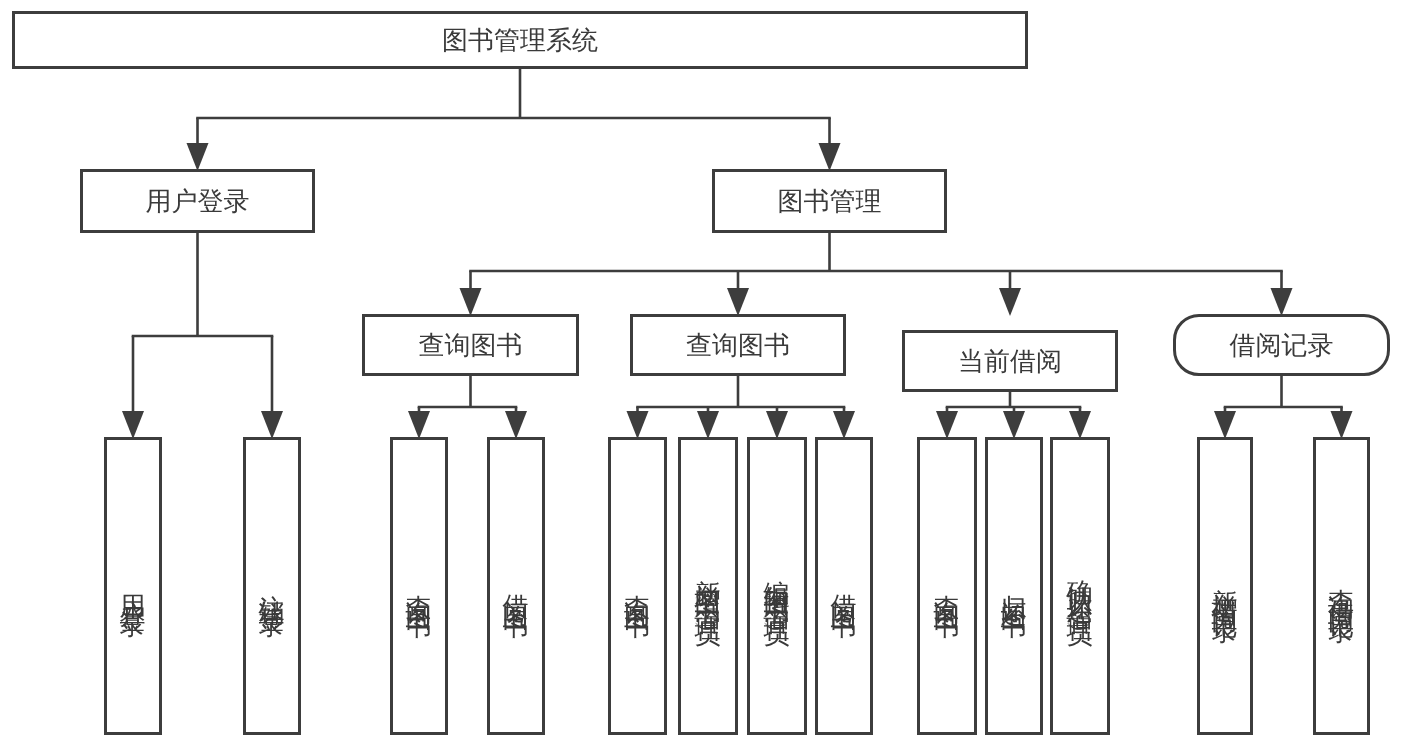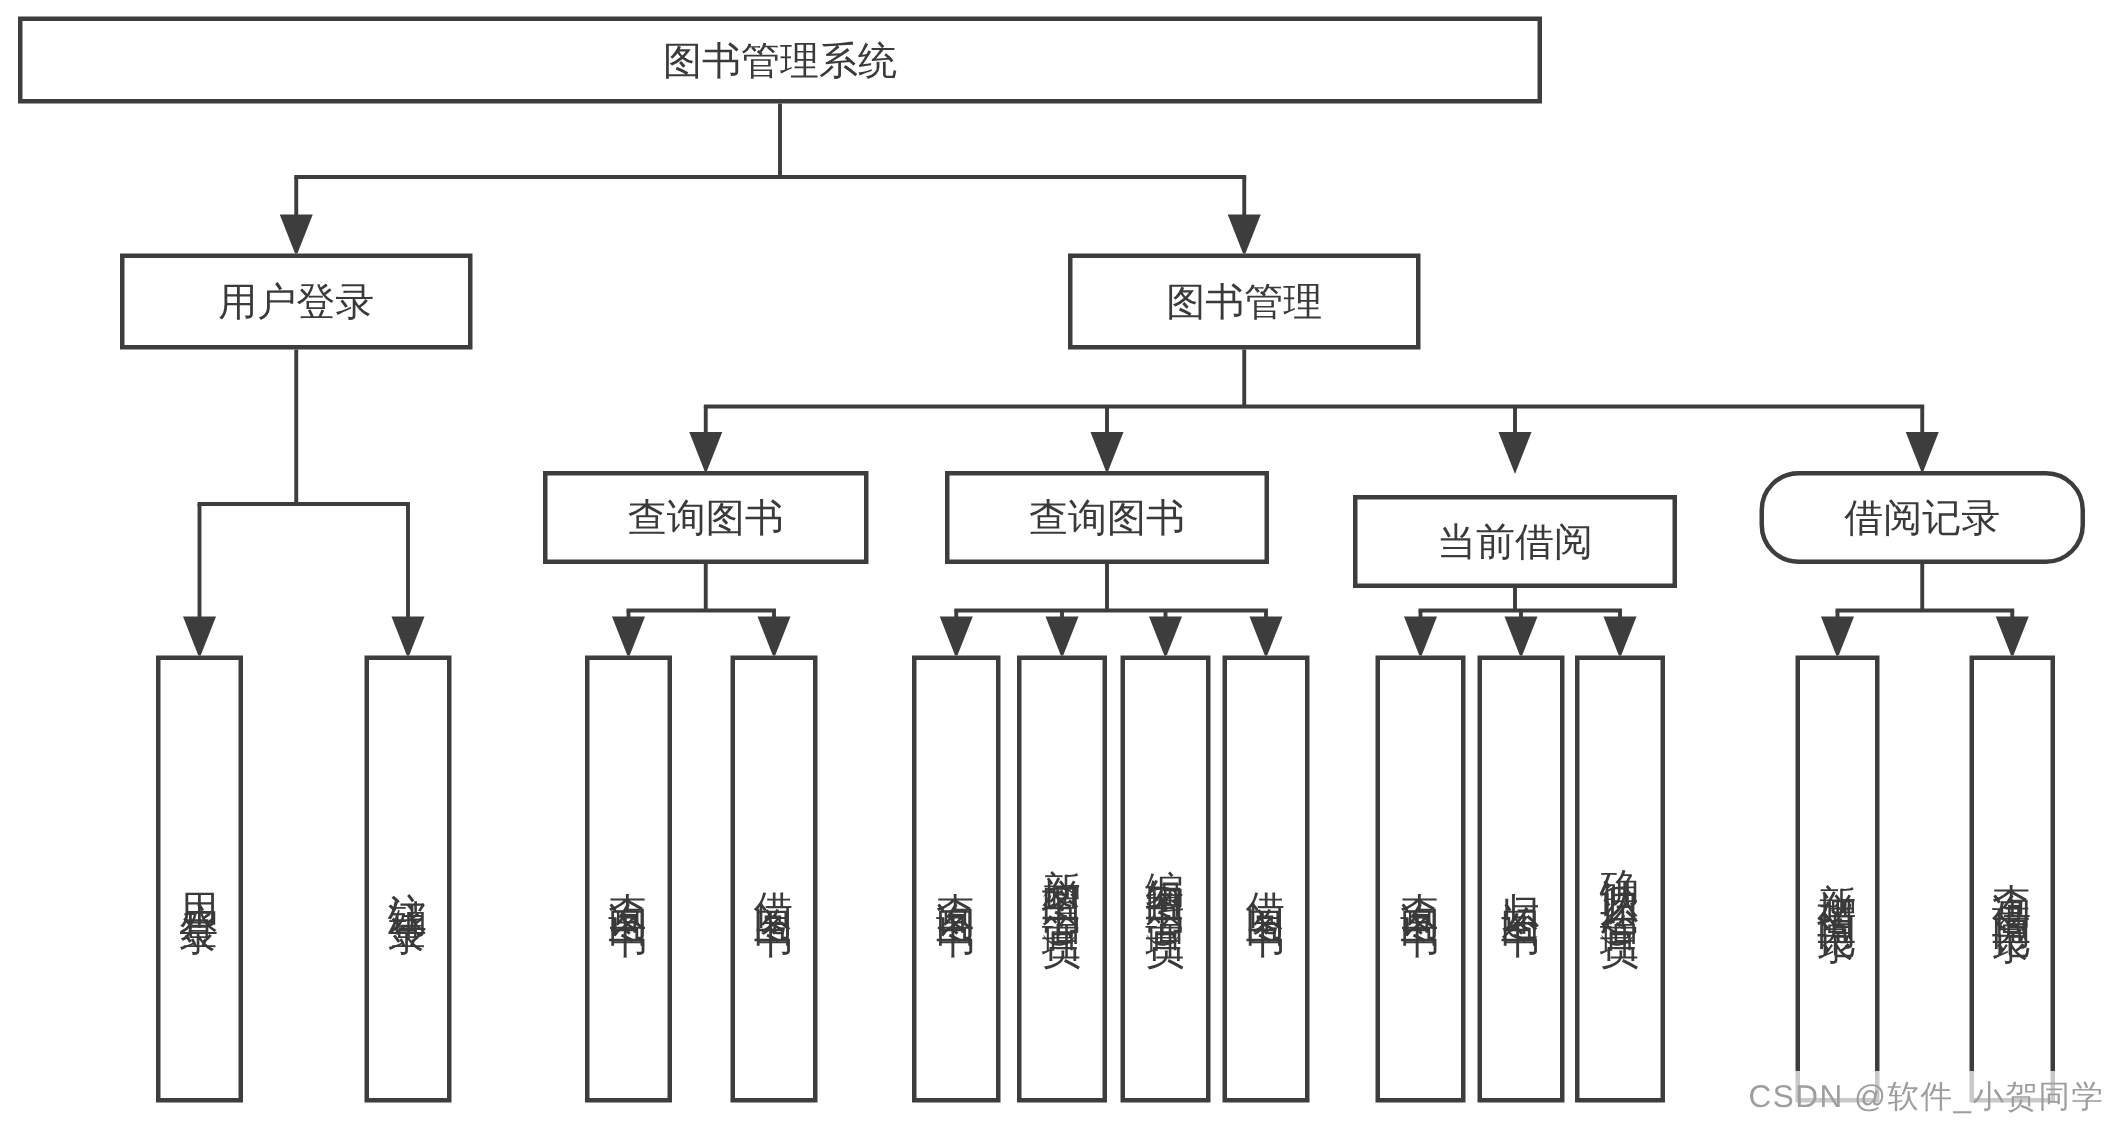--- a/index.html
+++ b/index.html
@@ -172,14 +172,13 @@
       <div class="node v" style="left: 1050px; top: 437px; width: 60px; height: 298px;">
         <span class="label">确认归还（管理员）</span>
       </div>
       <div class="node v" style="left: 1197px; top: 437px; width: 56px; height: 298px;">
         <span class="label">新增借阅记录</span>
       </div>
       <div class="node v" style="left: 1313px; top: 437px; width: 57px; height: 298px;">
         <span class="label">查询借阅记录</span>
       </div>
     </div>
-  <div id="watermark">CSDN @软件_小贺同学</div>
 </div>
 
 </body></html>

